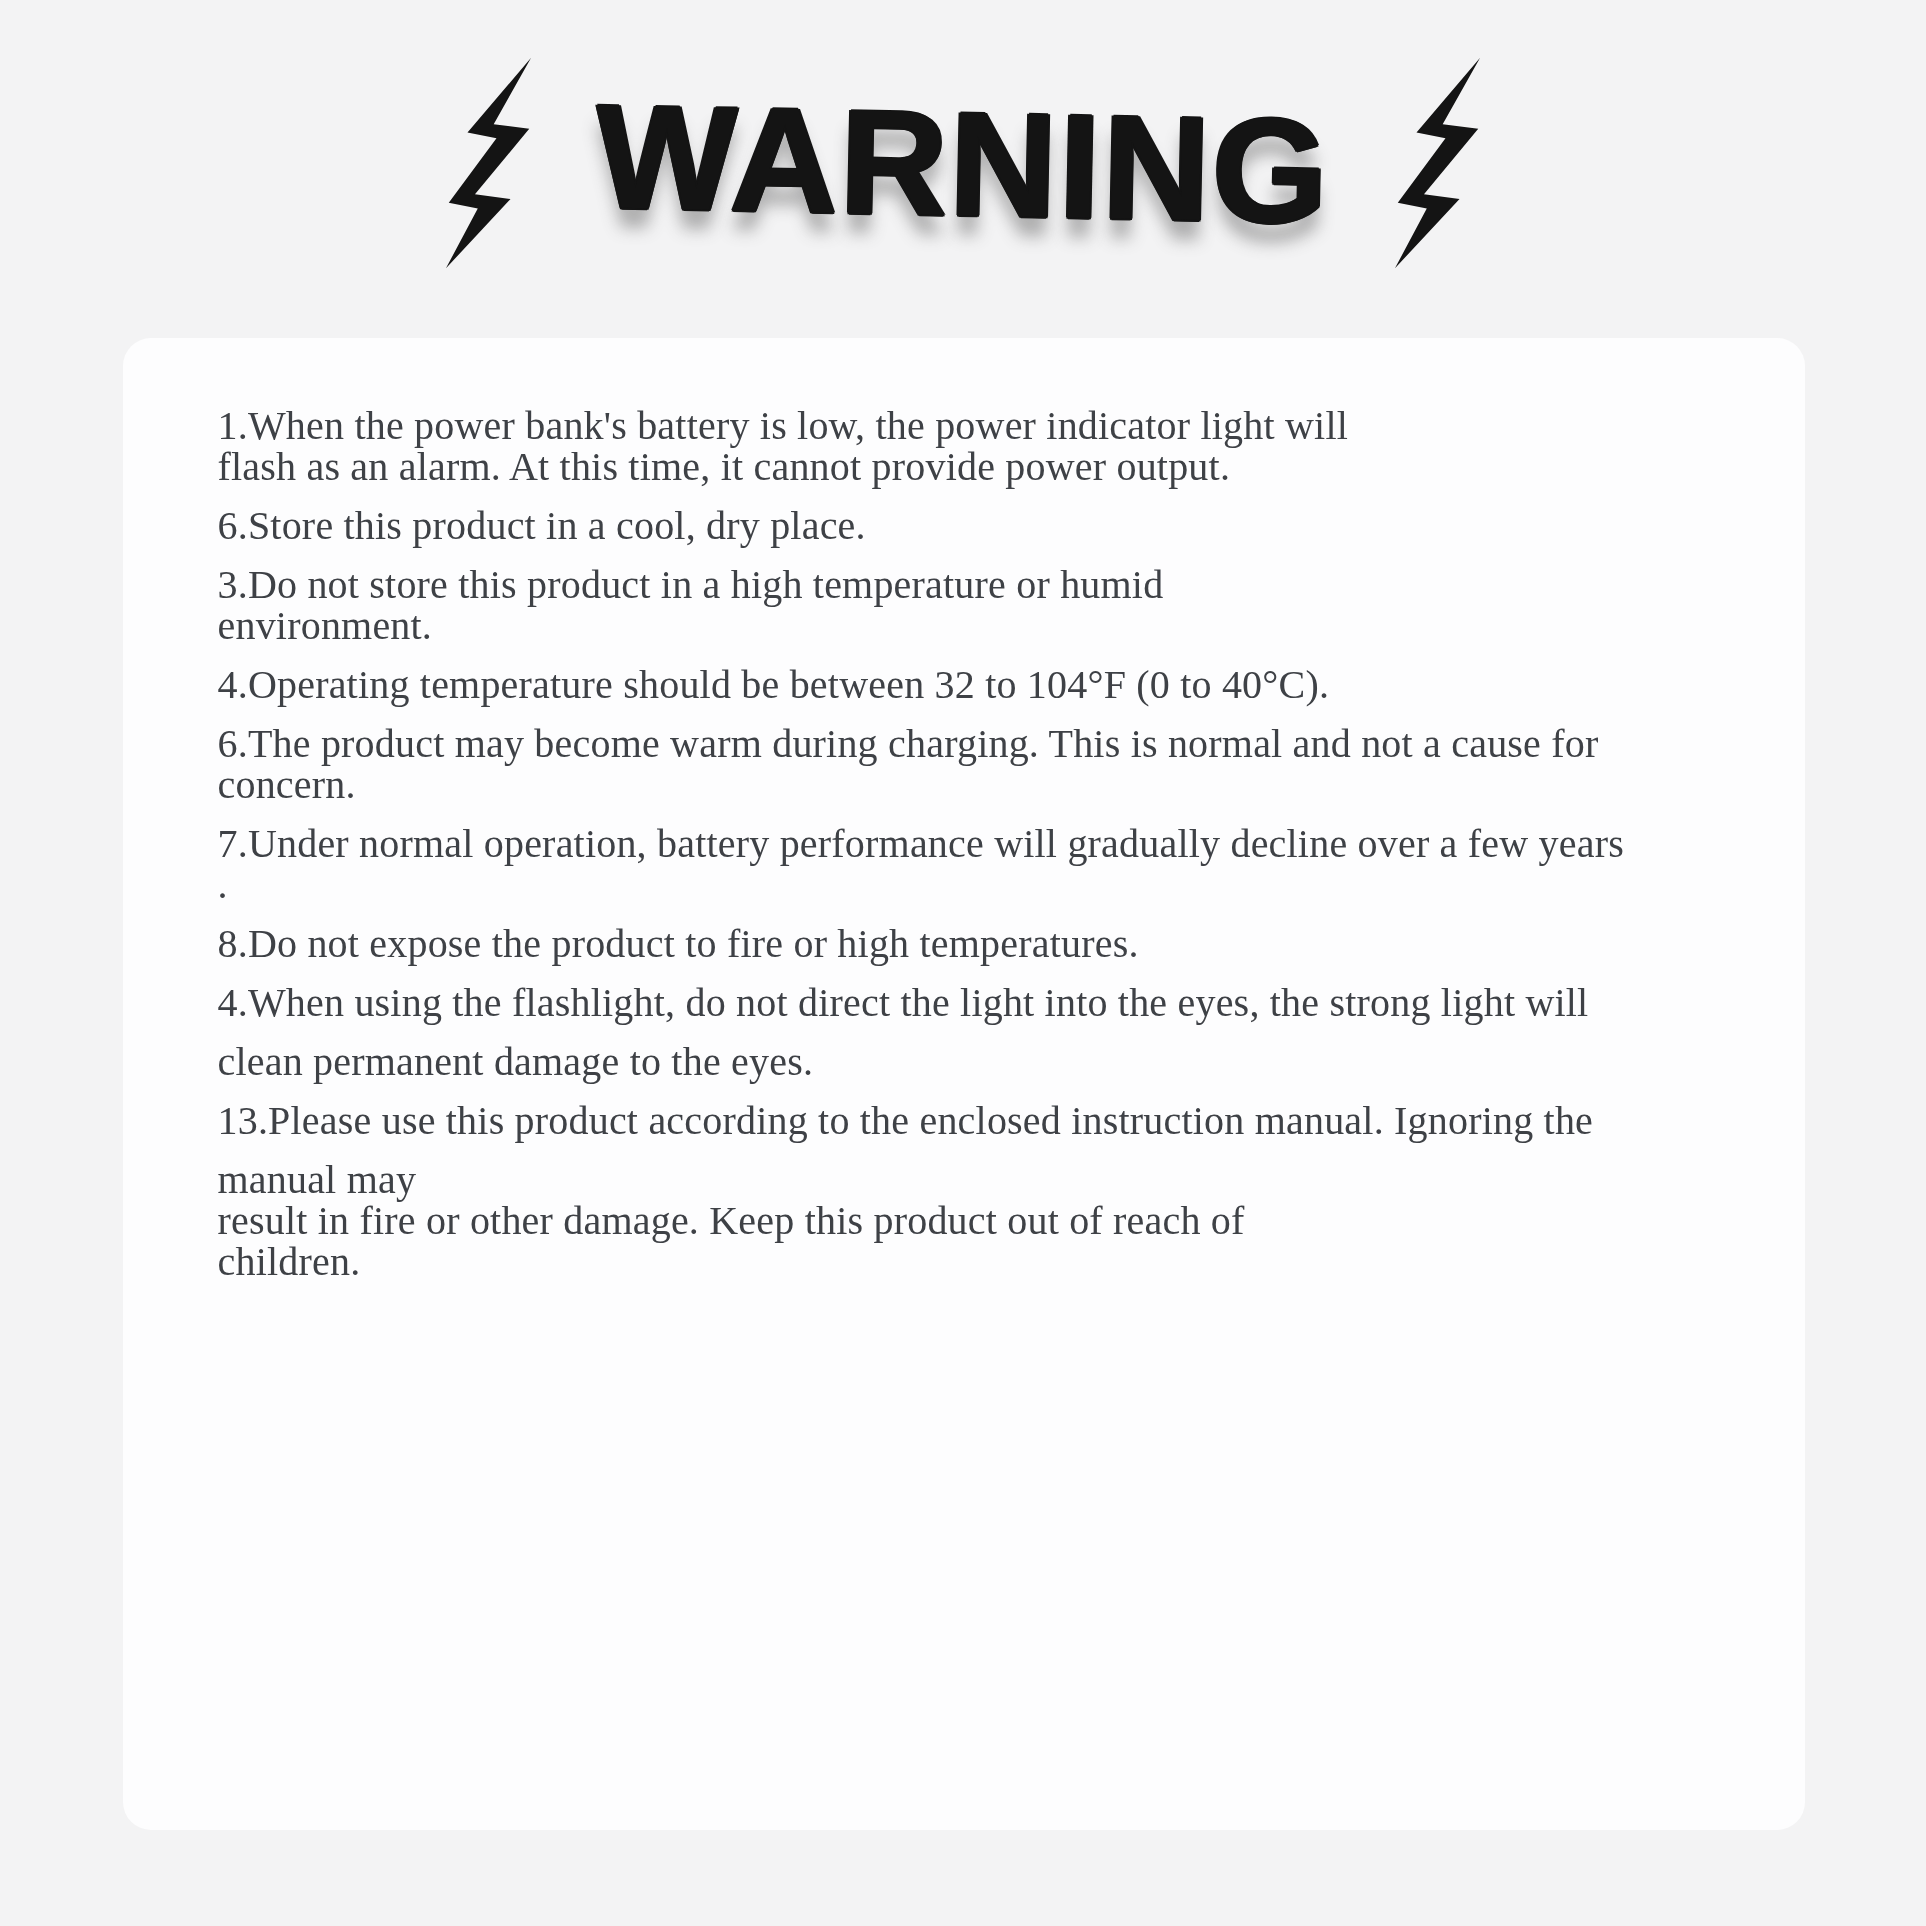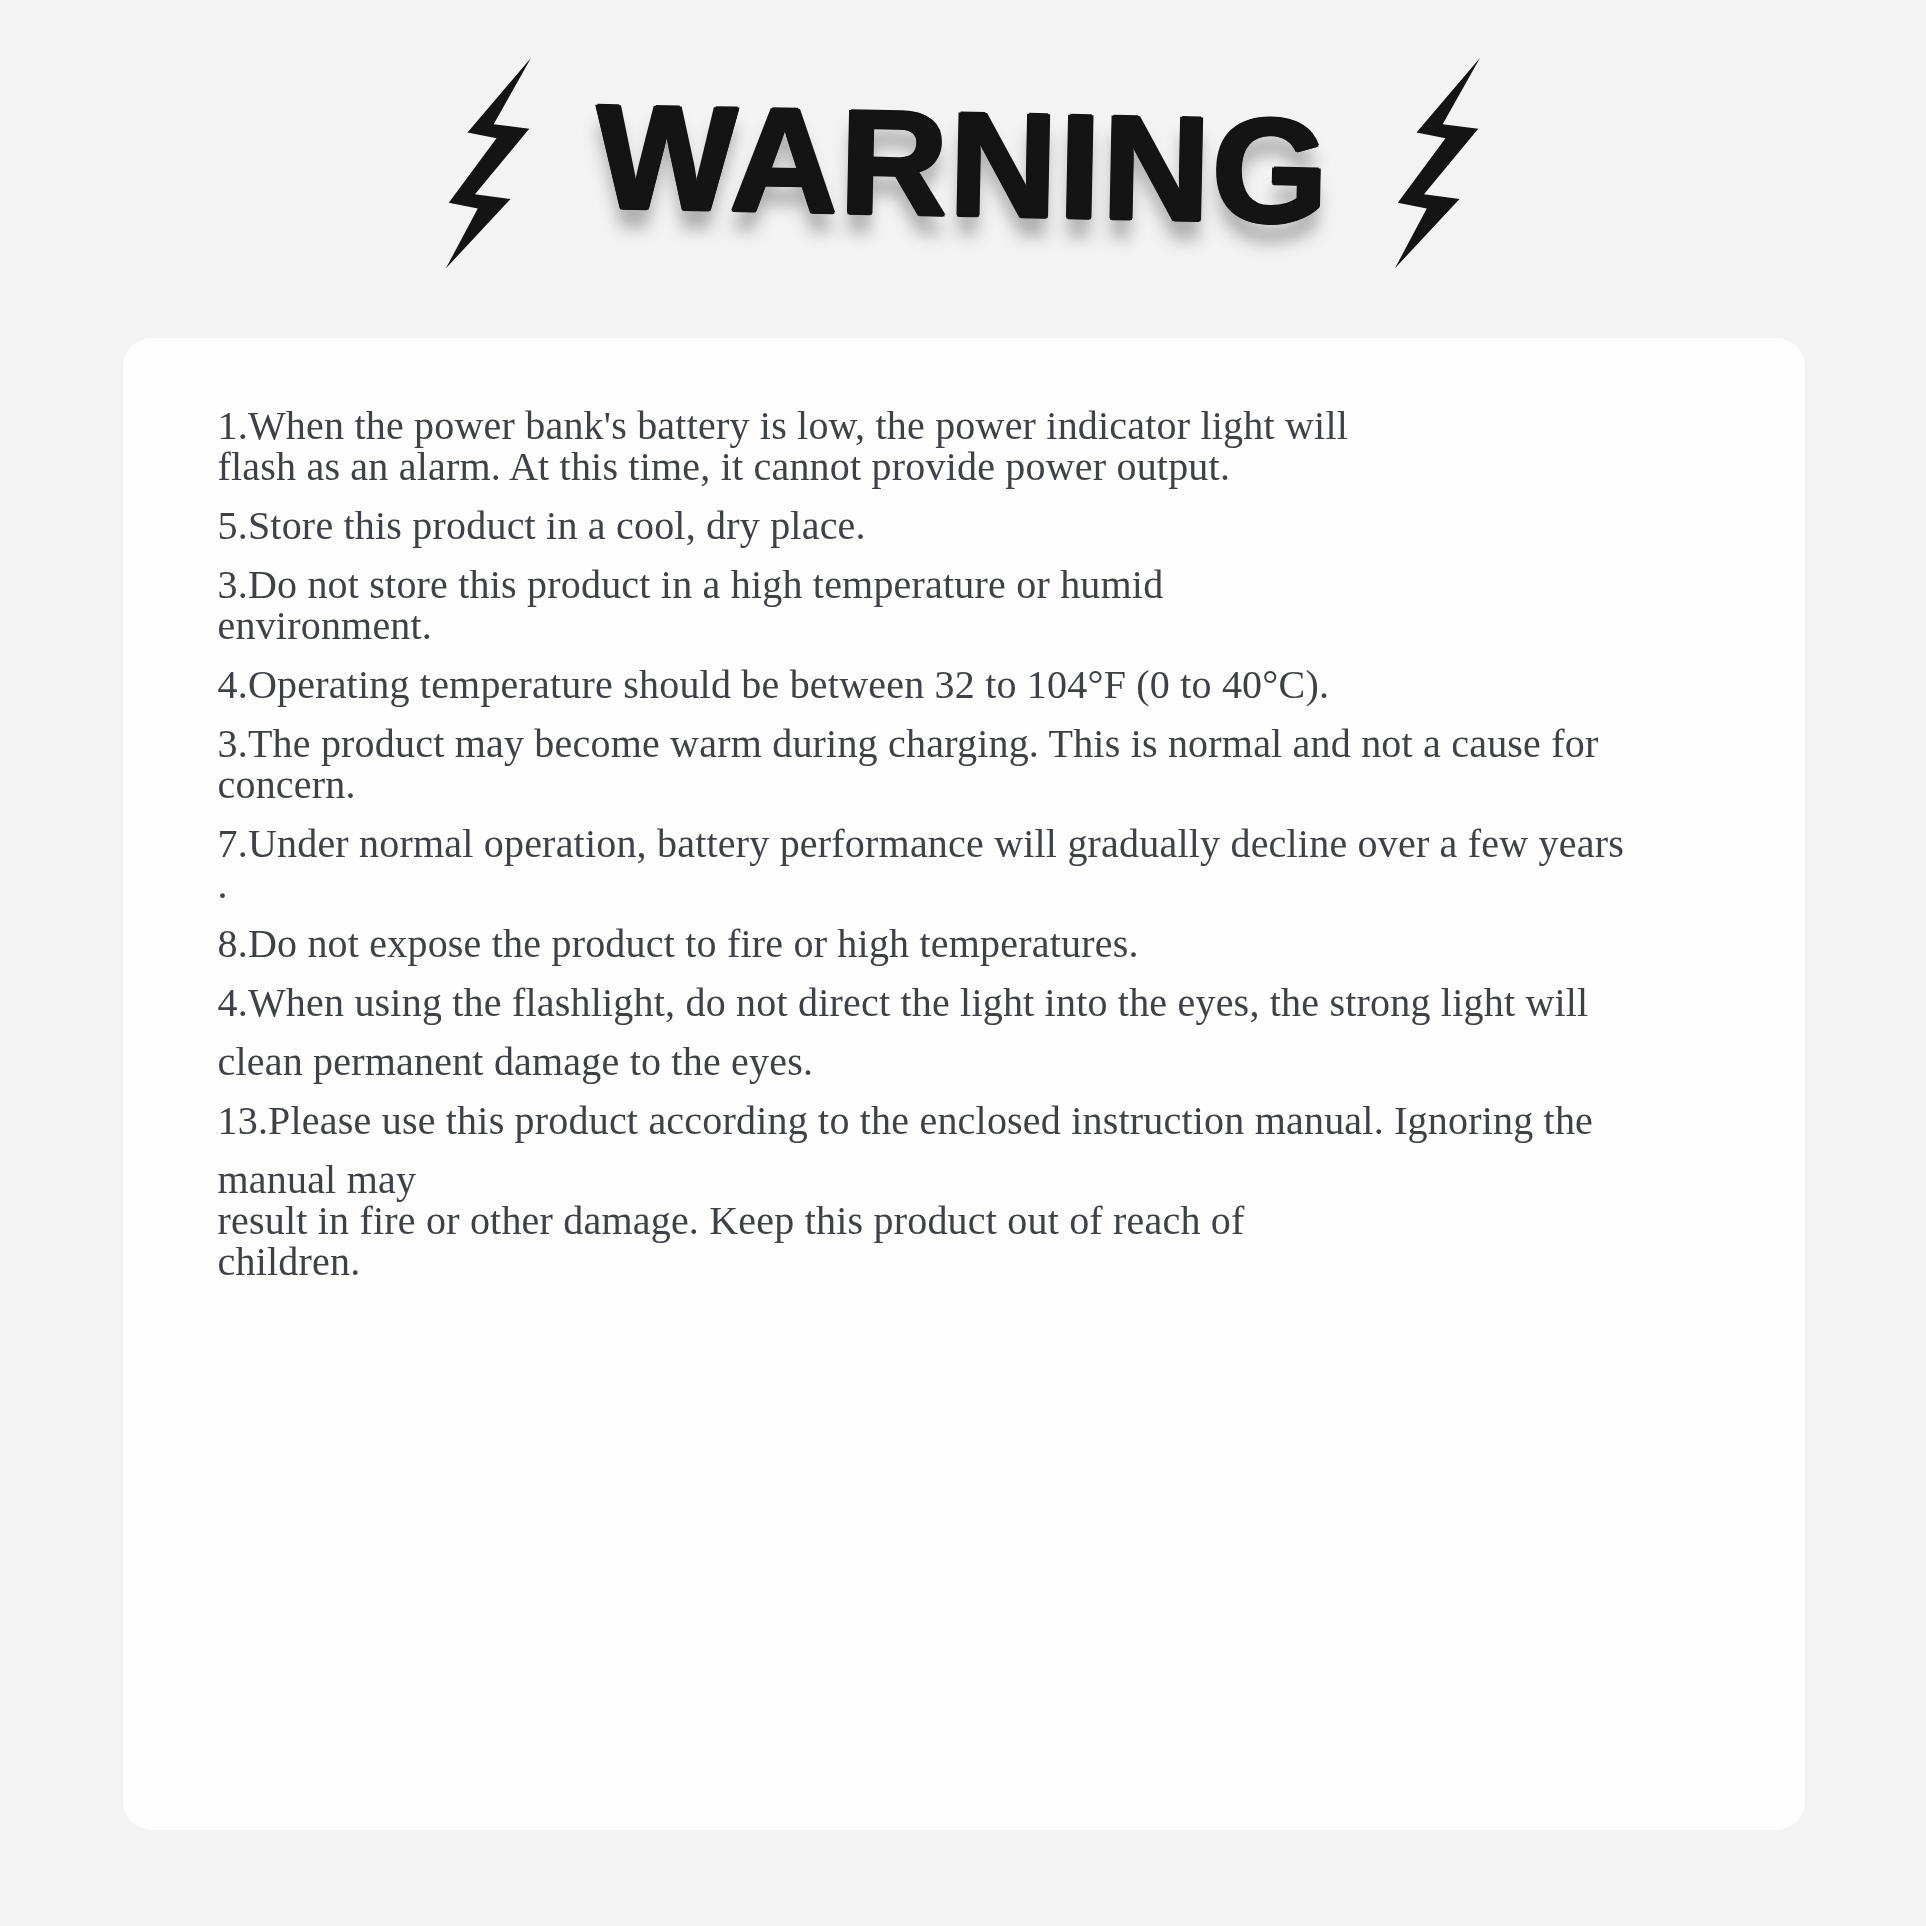--- a/index.html
+++ b/index.html
@@ -91,25 +91,25 @@
       <svg viewBox="0 0 100 233" xmlns="http://www.w3.org/2000/svg" aria-hidden="true">
         <polygon fill="#141414" points="95,4 27,84 58,90 7,159 38,165 4,229 73,155 35,150 93,80 55,75"></polygon>
       </svg>
     </span>
   </div>
 
   <div class="card">
     <div>
         <p class="warning-item">1.When the power bank's battery is low, the power indicator light will
 flash as an alarm. At this time, it cannot provide power output.</p>
-        <p class="warning-item">5.Store this product in a cool, dry place.</p>
+        <p class="warning-item">6.Store this product in a cool, dry place.</p>
         <p class="warning-item">3.Do not store this product in a high temperature or humid
 environment.</p>
         <p class="warning-item">4.Operating temperature should be between 32 to 104°F (0 to 40°C).</p>
-        <p class="warning-item">3.The product may become warm during charging. This is normal and not a cause for
+        <p class="warning-item">6.The product may become warm during charging. This is normal and not a cause for
 concern.</p>
         <p class="warning-item">7.Under normal operation, battery performance will gradually decline over a few years
 .</p>
         <p class="warning-item">8.Do not expose the product to fire or high temperatures.</p>
         <p class="warning-item">4.When using the flashlight, do not direct the light into the eyes, the strong light will</p>
         <p class="warning-item">clean permanent damage to the eyes.</p>
         <p class="warning-item">13.Please use this product according to the enclosed instruction manual. Ignoring the</p>
         <p class="warning-item">manual may
 result in fire or other damage. Keep this product out of reach of
 children.</p>

